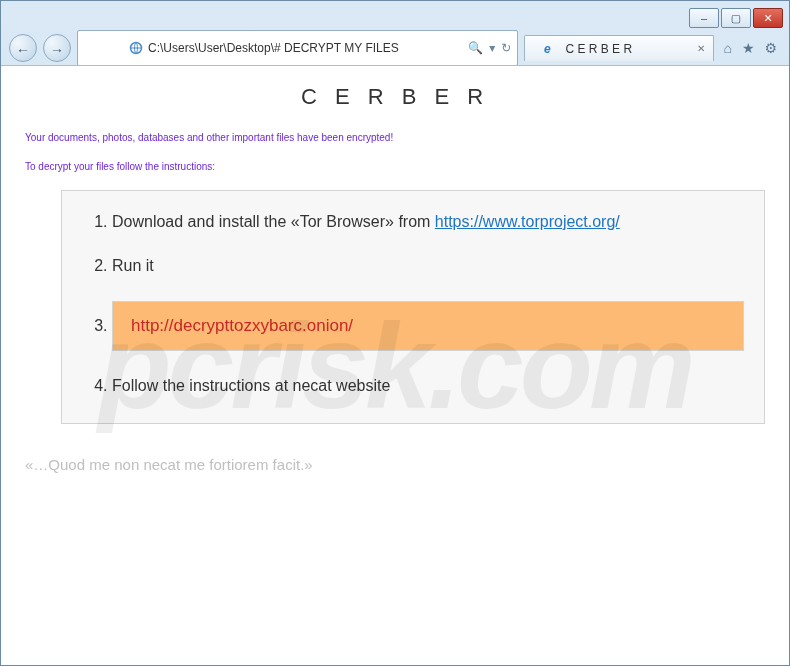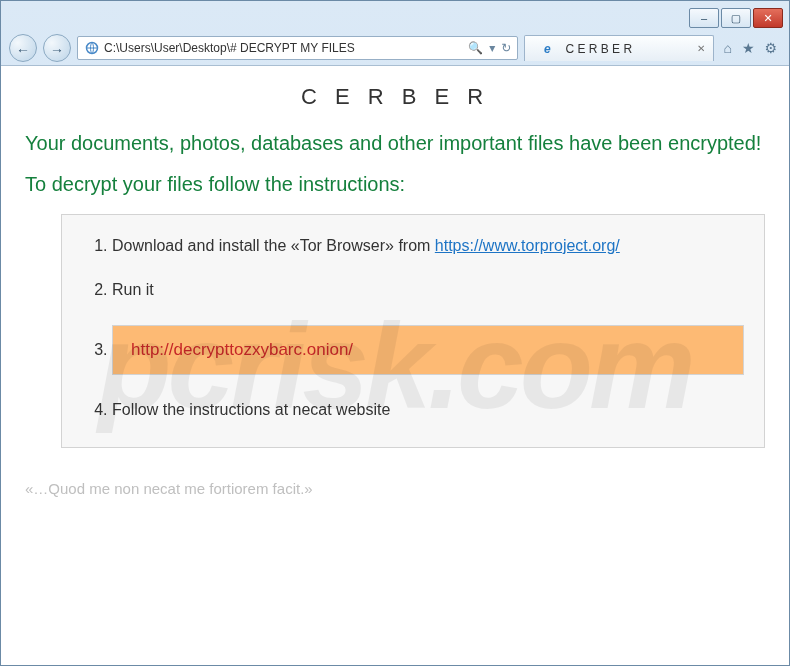--- a/index.html
+++ b/index.html
@@ -57,27 +57,28 @@
       background: radial-gradient(circle at 30% 30%, #f3f8fc, #bcd4e8);
       border: 1px solid #8ba9c2;
       display: flex;
       align-items: center;
       justify-content: center;
       color: #3a5a75;
       font-size: 14px;
     }
     .addr-wrap {
       flex: 1;
-      height: 24px;
+      height: 36px;
       border: 1px solid #97afc6;
       background: #fff;
       display: flex;
       align-items: center;
       border-radius: 2px;
       overflow: hidden;
+      padding-left: 44px;
     }
     .addr-icon {
       width: 16px; height: 16px;
       margin: 0 4px 0 6px;
       display:flex;align-items:center;justify-content:center;
       color:#4a8ac8;font-size:12px;
     }
     .addr-text {
       flex: 1;
       font-size: 12px;
@@ -123,22 +124,22 @@
     }
     .page-title {
       text-align: center;
       font-size: 22px;
       letter-spacing: 6px;
       color: #333;
       margin: 8px 0 22px 0;
       font-weight: 400;
     }
     .lead {
-      font-size: 20px;
-      color: #15803d;
+      font-size: 10px;
+      color: #6d28d9;
       margin-bottom: 18px;
     }
     .box {
       border: 1px solid #d3d3d3;
       background: #f7f7f7;
       padding: 22px 20px 22px 20px;
       margin-top: 14px;
       margin-left: 36px;
     }
     .steps {

